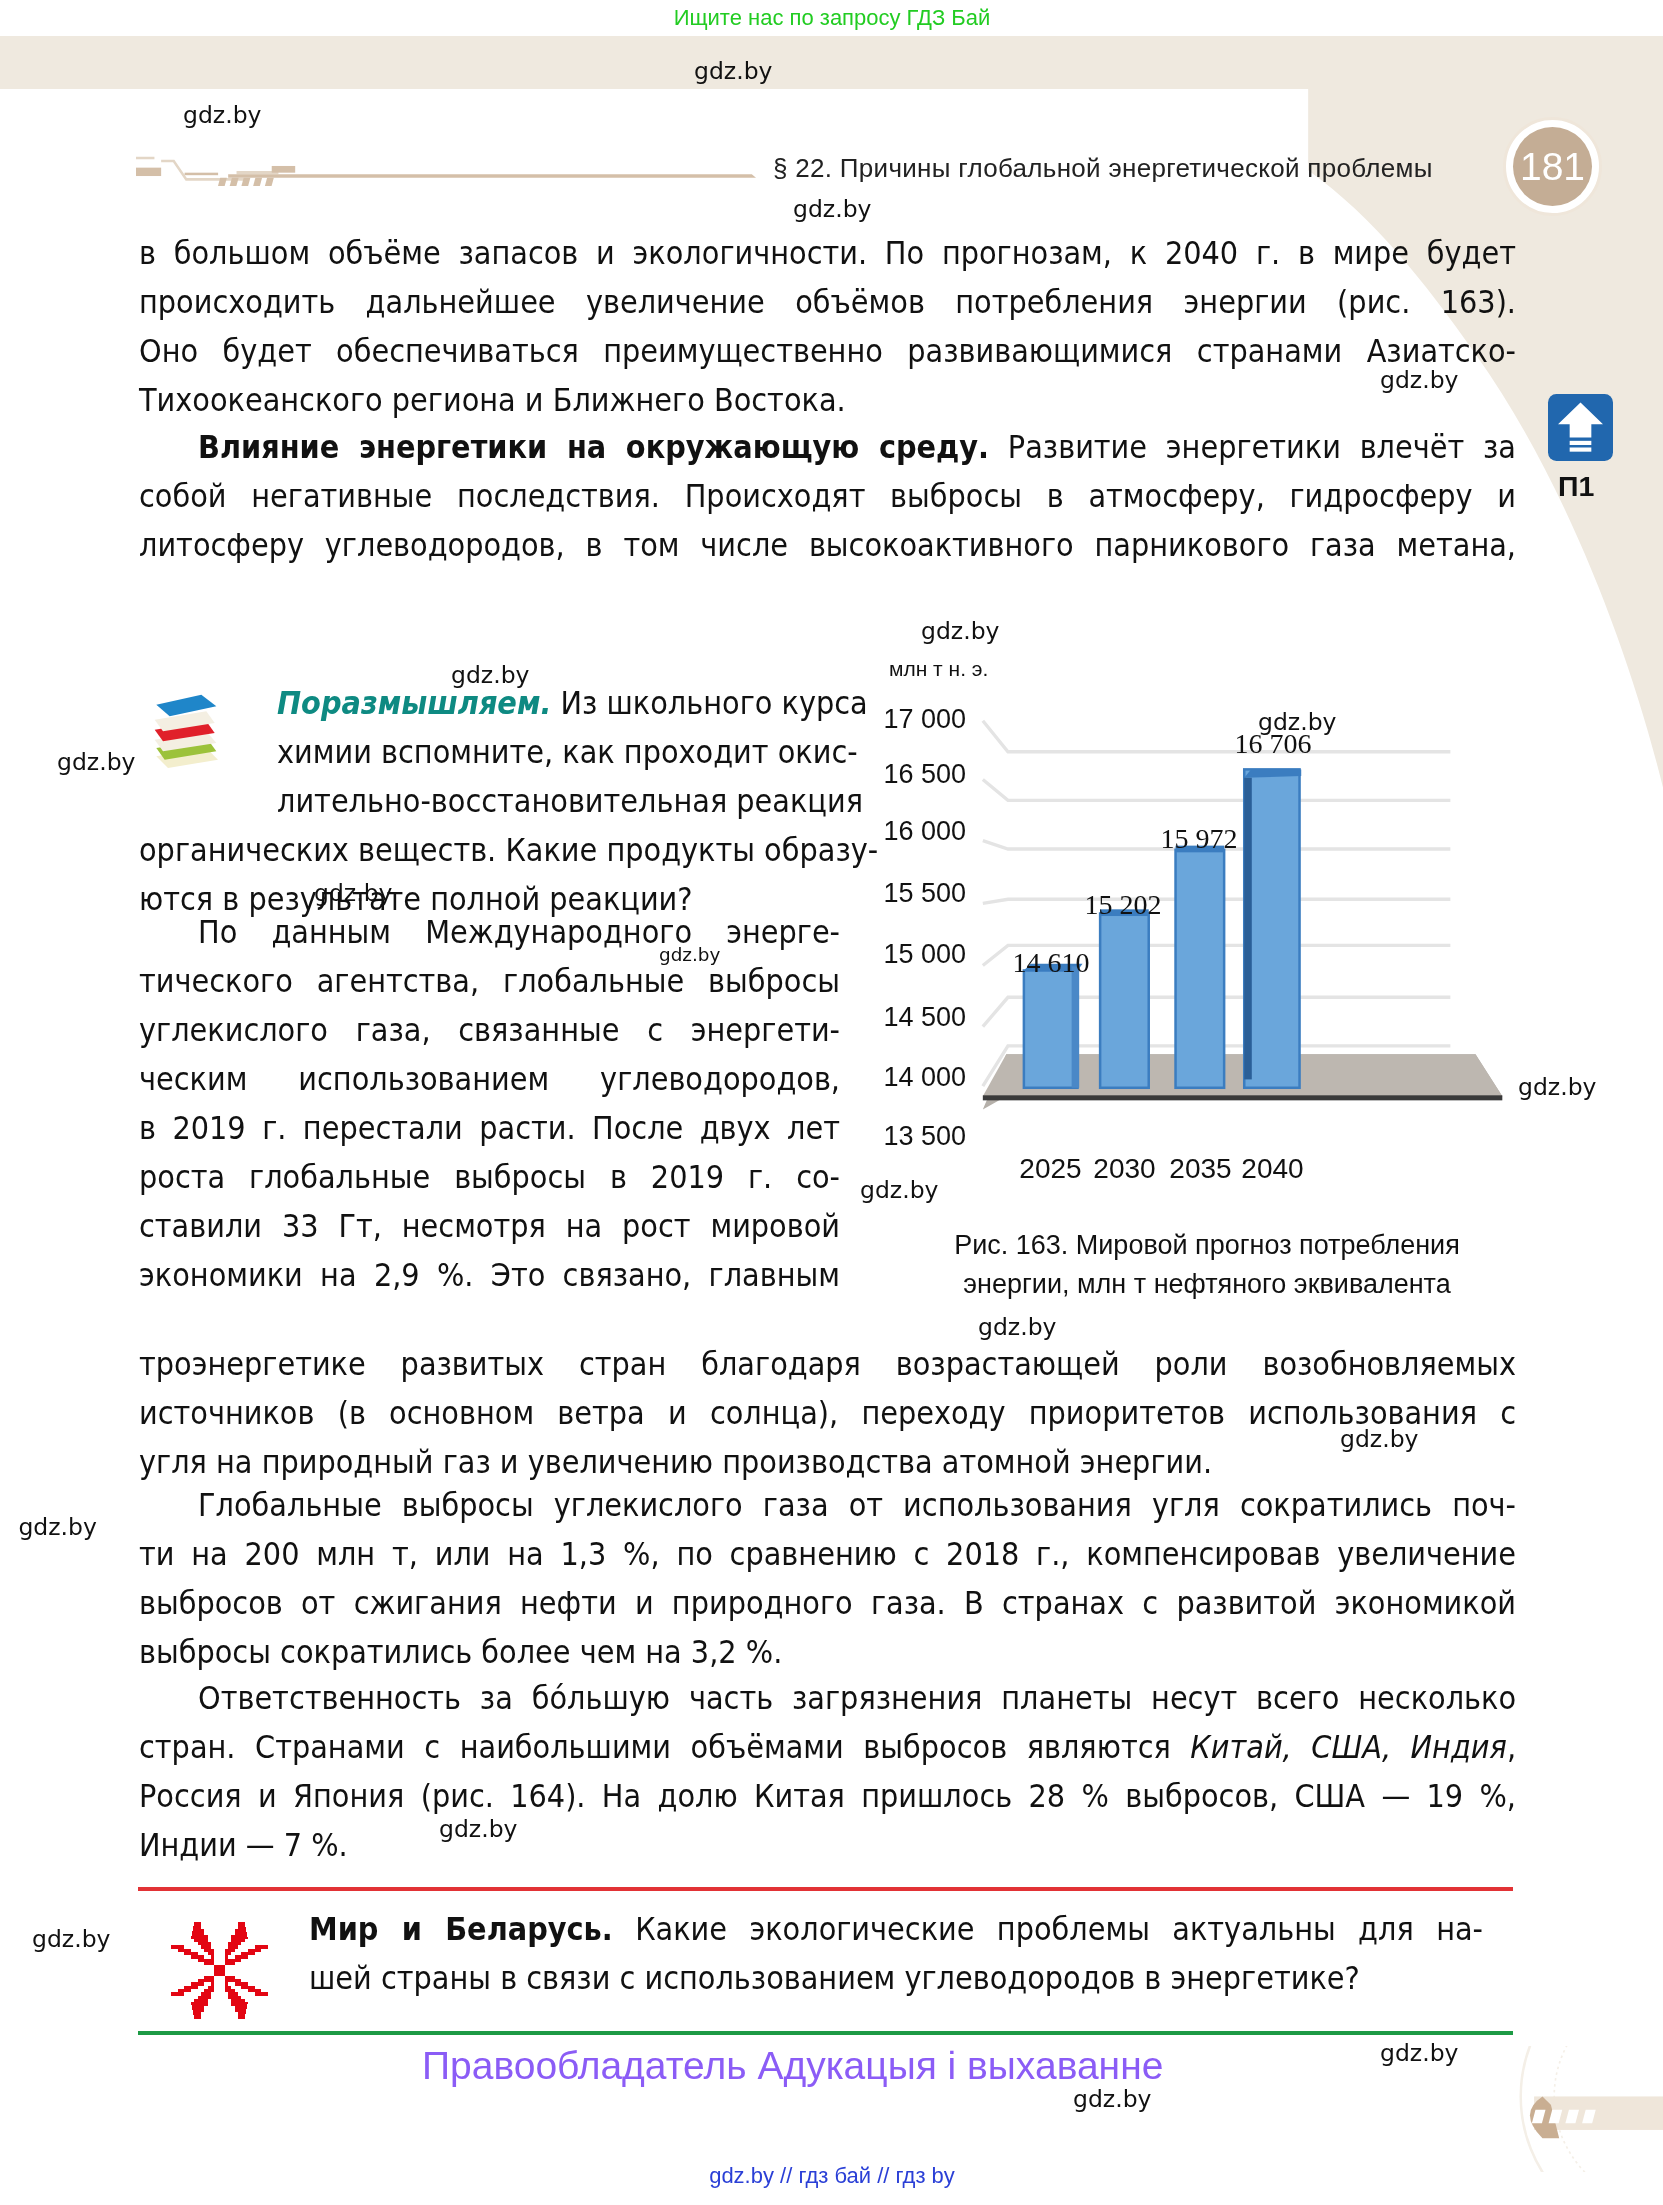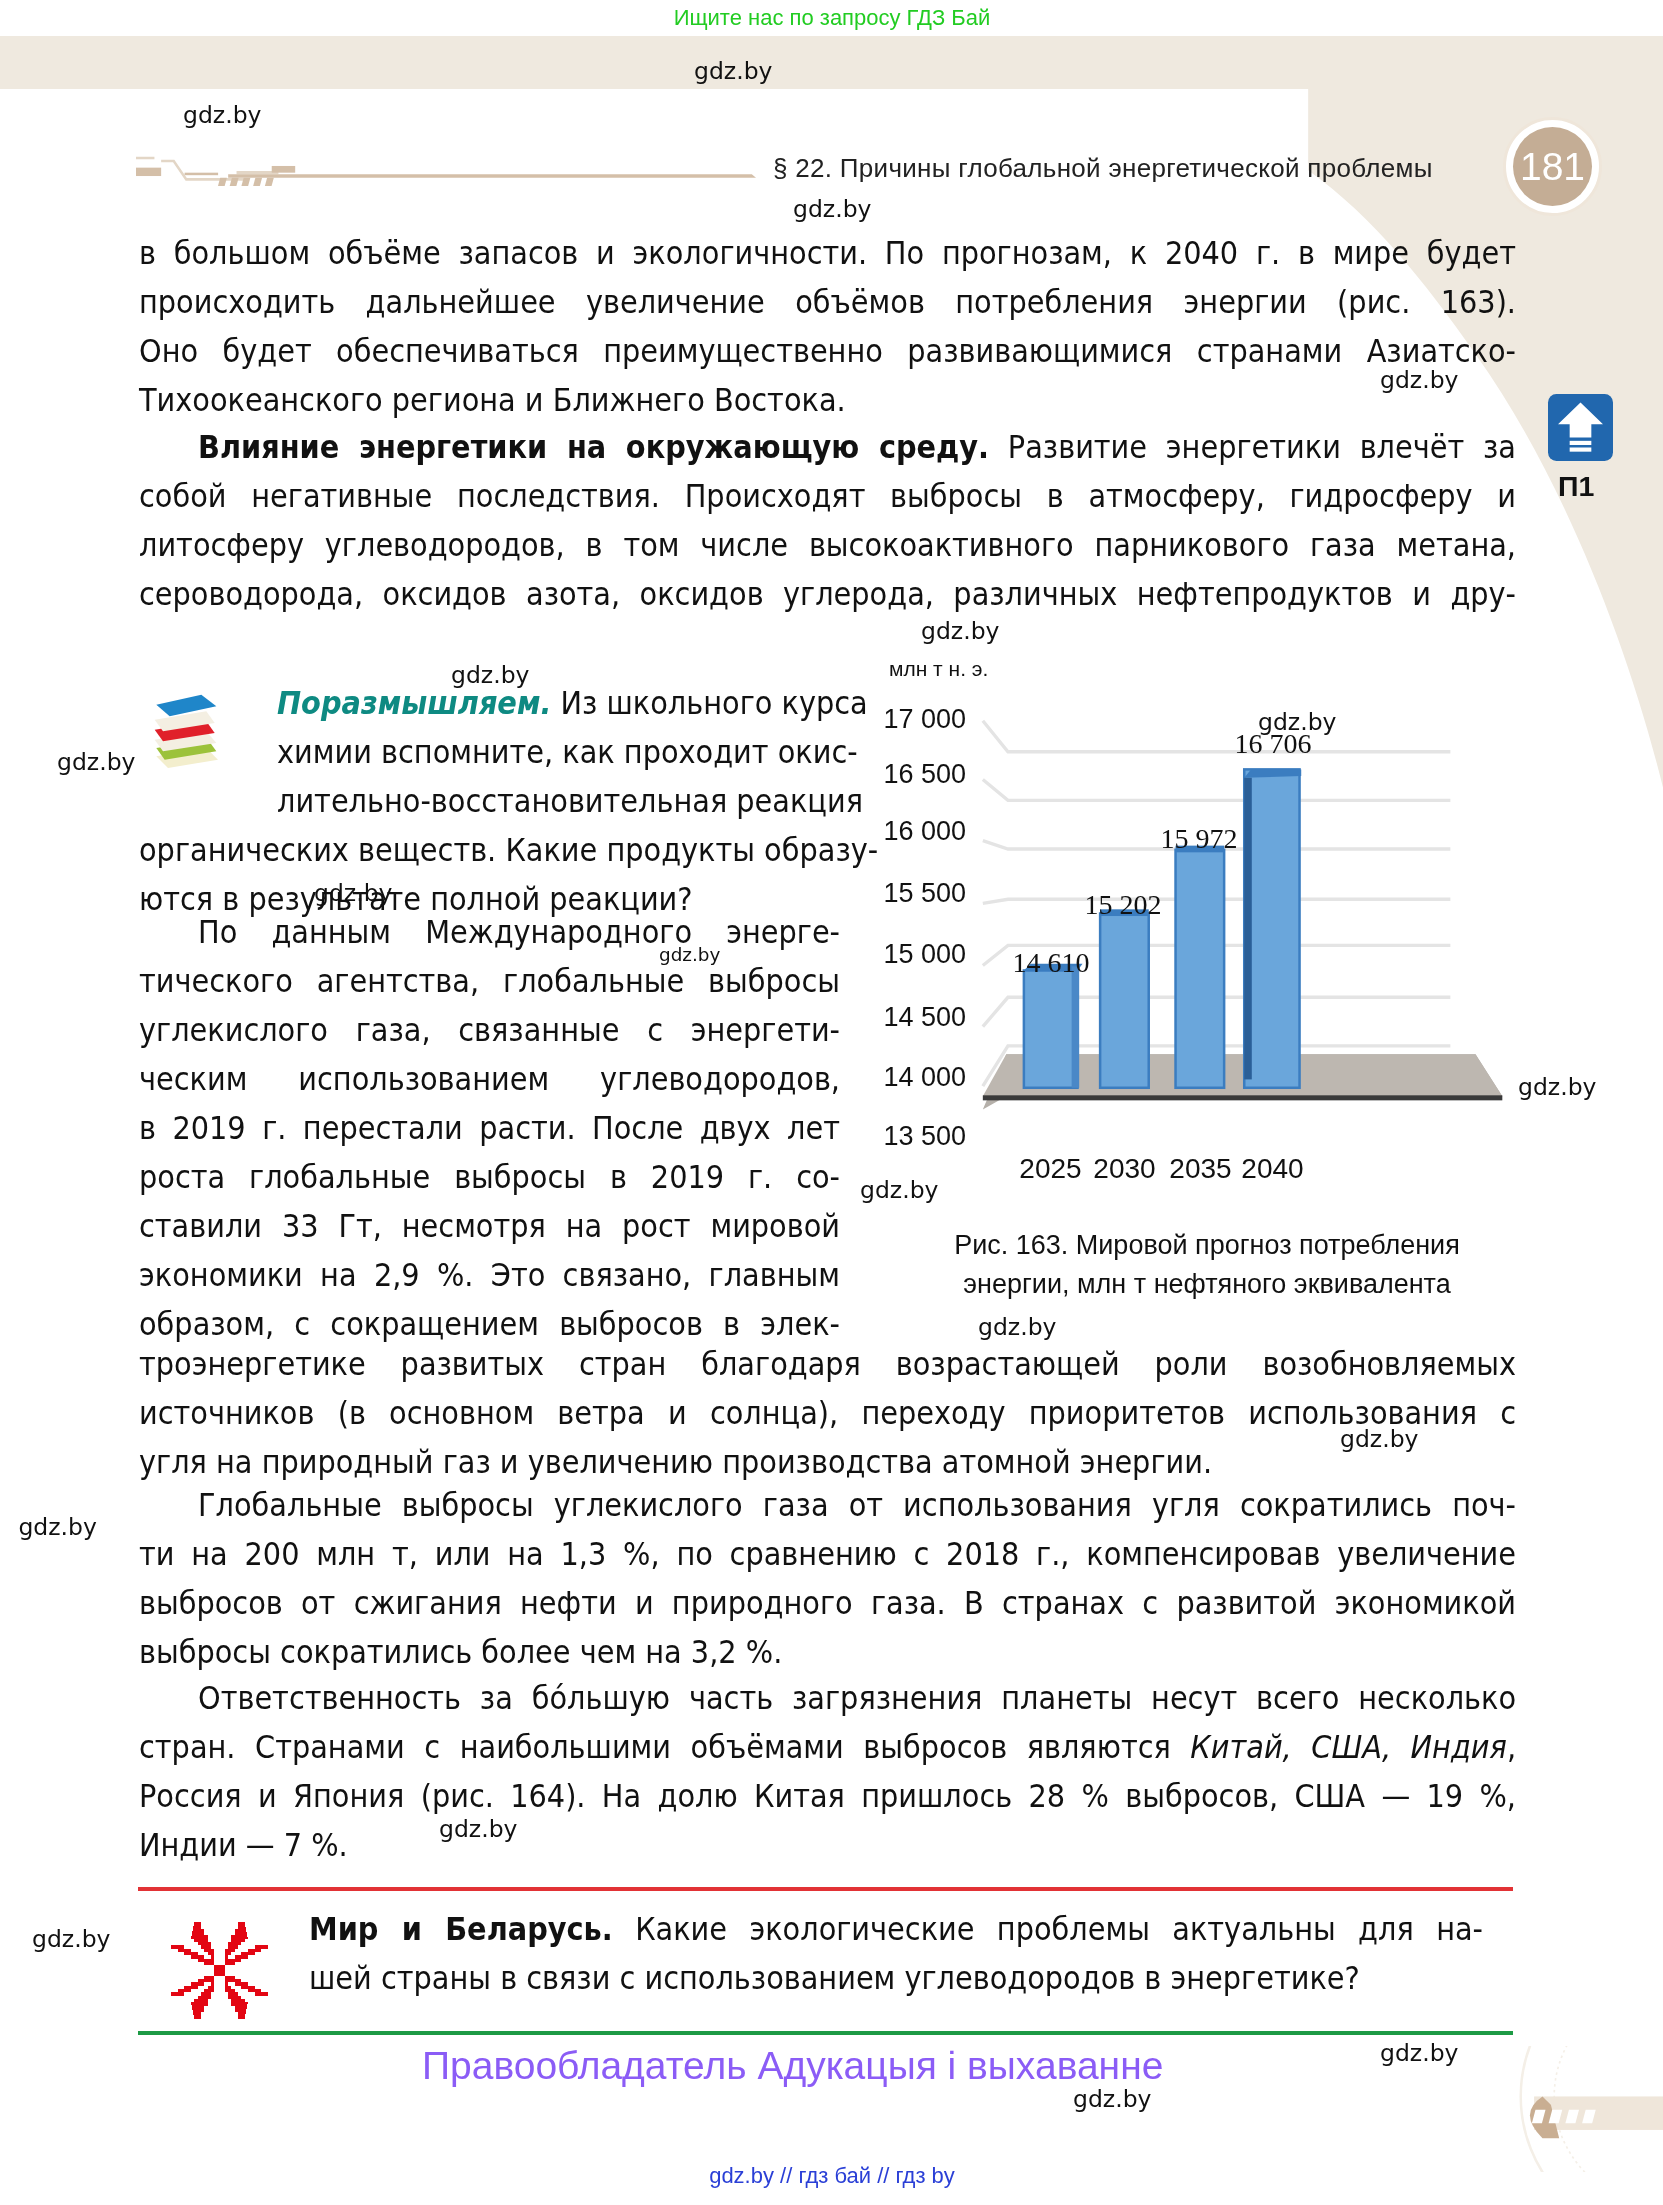--- a/index.html
+++ b/index.html
@@ -90,21 +90,20 @@
   <span class="line">в большом объёме запасов и экологичности. По прогнозам, к 2040 г. в мире будет</span>
   <span class="line">происходить дальнейшее увеличение объёмов потребления энергии (рис. 163).</span>
   <span class="line">Оно будет обеспечиваться преимущественно развивающимися странами Азиатско-</span>
   <span class="line last">Тихоокеанского региона и Ближнего Востока.</span>
 </div>
 
 <div class="abs para" style="left:139px;top:423px;width:1377px;">
   <span class="line indent"><b>Влияние энергетики на окружающую среду.</b><span> Развитие энергетики влечёт за</span></span>
   <span class="line">собой негативные последствия. Происходят выбросы в атмосферу, гидросферу и</span>
   <span class="line">литосферу углеводородов, в том числе высокоактивного парникового газа метана,</span>
-  <span class="line">сероводорода, оксидов азота, оксидов углерода, различных нефтепродуктов и дру-</span>
 </div>
 
 <svg class="abs" style="left:148px;top:686px" width="75" height="84" viewBox="0 0 90 100">
   <polygon points="10,84 70,74 84,88 24,98" fill="#f3eecd"></polygon>
   <polygon points="10,74 72,64 82,78 20,88" fill="#9cc23a"></polygon>
   <polygon points="8,64 70,54 82,68 18,78" fill="#f4efe2"></polygon>
   <polygon points="8,52 70,42 80,56 18,66" fill="#e0202a"></polygon>
   <polygon points="8,40 70,30 80,44 18,54" fill="#f4efe2"></polygon>
   <polygon points="10,22 64,10 82,24 26,36" fill="#1f86c9"></polygon>
 </svg>
@@ -118,21 +117,20 @@
 
 <div class="abs para" style="left:139px;top:908px;width:701px;">
   <span class="line indent">По данным Международного энерге-</span>
   <span class="line">тического агентства, глобальные выбросы</span>
   <span class="line">углекислого газа, связанные с энергети-</span>
   <span class="line">ческим использованием углеводородов,</span>
   <span class="line">в 2019 г. перестали расти. После двух лет</span>
   <span class="line">роста глобальные выбросы в 2019 г. со-</span>
   <span class="line">ставили 33 Гт, несмотря на рост мировой</span>
   <span class="line">экономики на 2,9 %. Это связано, главным</span>
-  <span class="line">образом, с сокращением выбросов в элек-</span>
 </div>
 <div class="abs para" style="left:139px;top:1340px;width:1377px;">
   <span class="line">троэнергетике развитых стран благодаря возрастающей роли возобновляемых</span>
   <span class="line">источников (в основном ветра и солнца), переходу приоритетов использования с</span>
   <span class="line last">угля на природный газ и увеличению производства атомной энергии.</span>
 </div>
 
 <div class="abs para" style="left:139px;top:1481px;width:1377px;">
   <span class="line indent">Глобальные выбросы углекислого газа от использования угля сократились поч-</span>
   <span class="line">ти на 200 млн т, или на 1,3 %, по сравнению с 2018 г., компенсировав увеличение</span>

